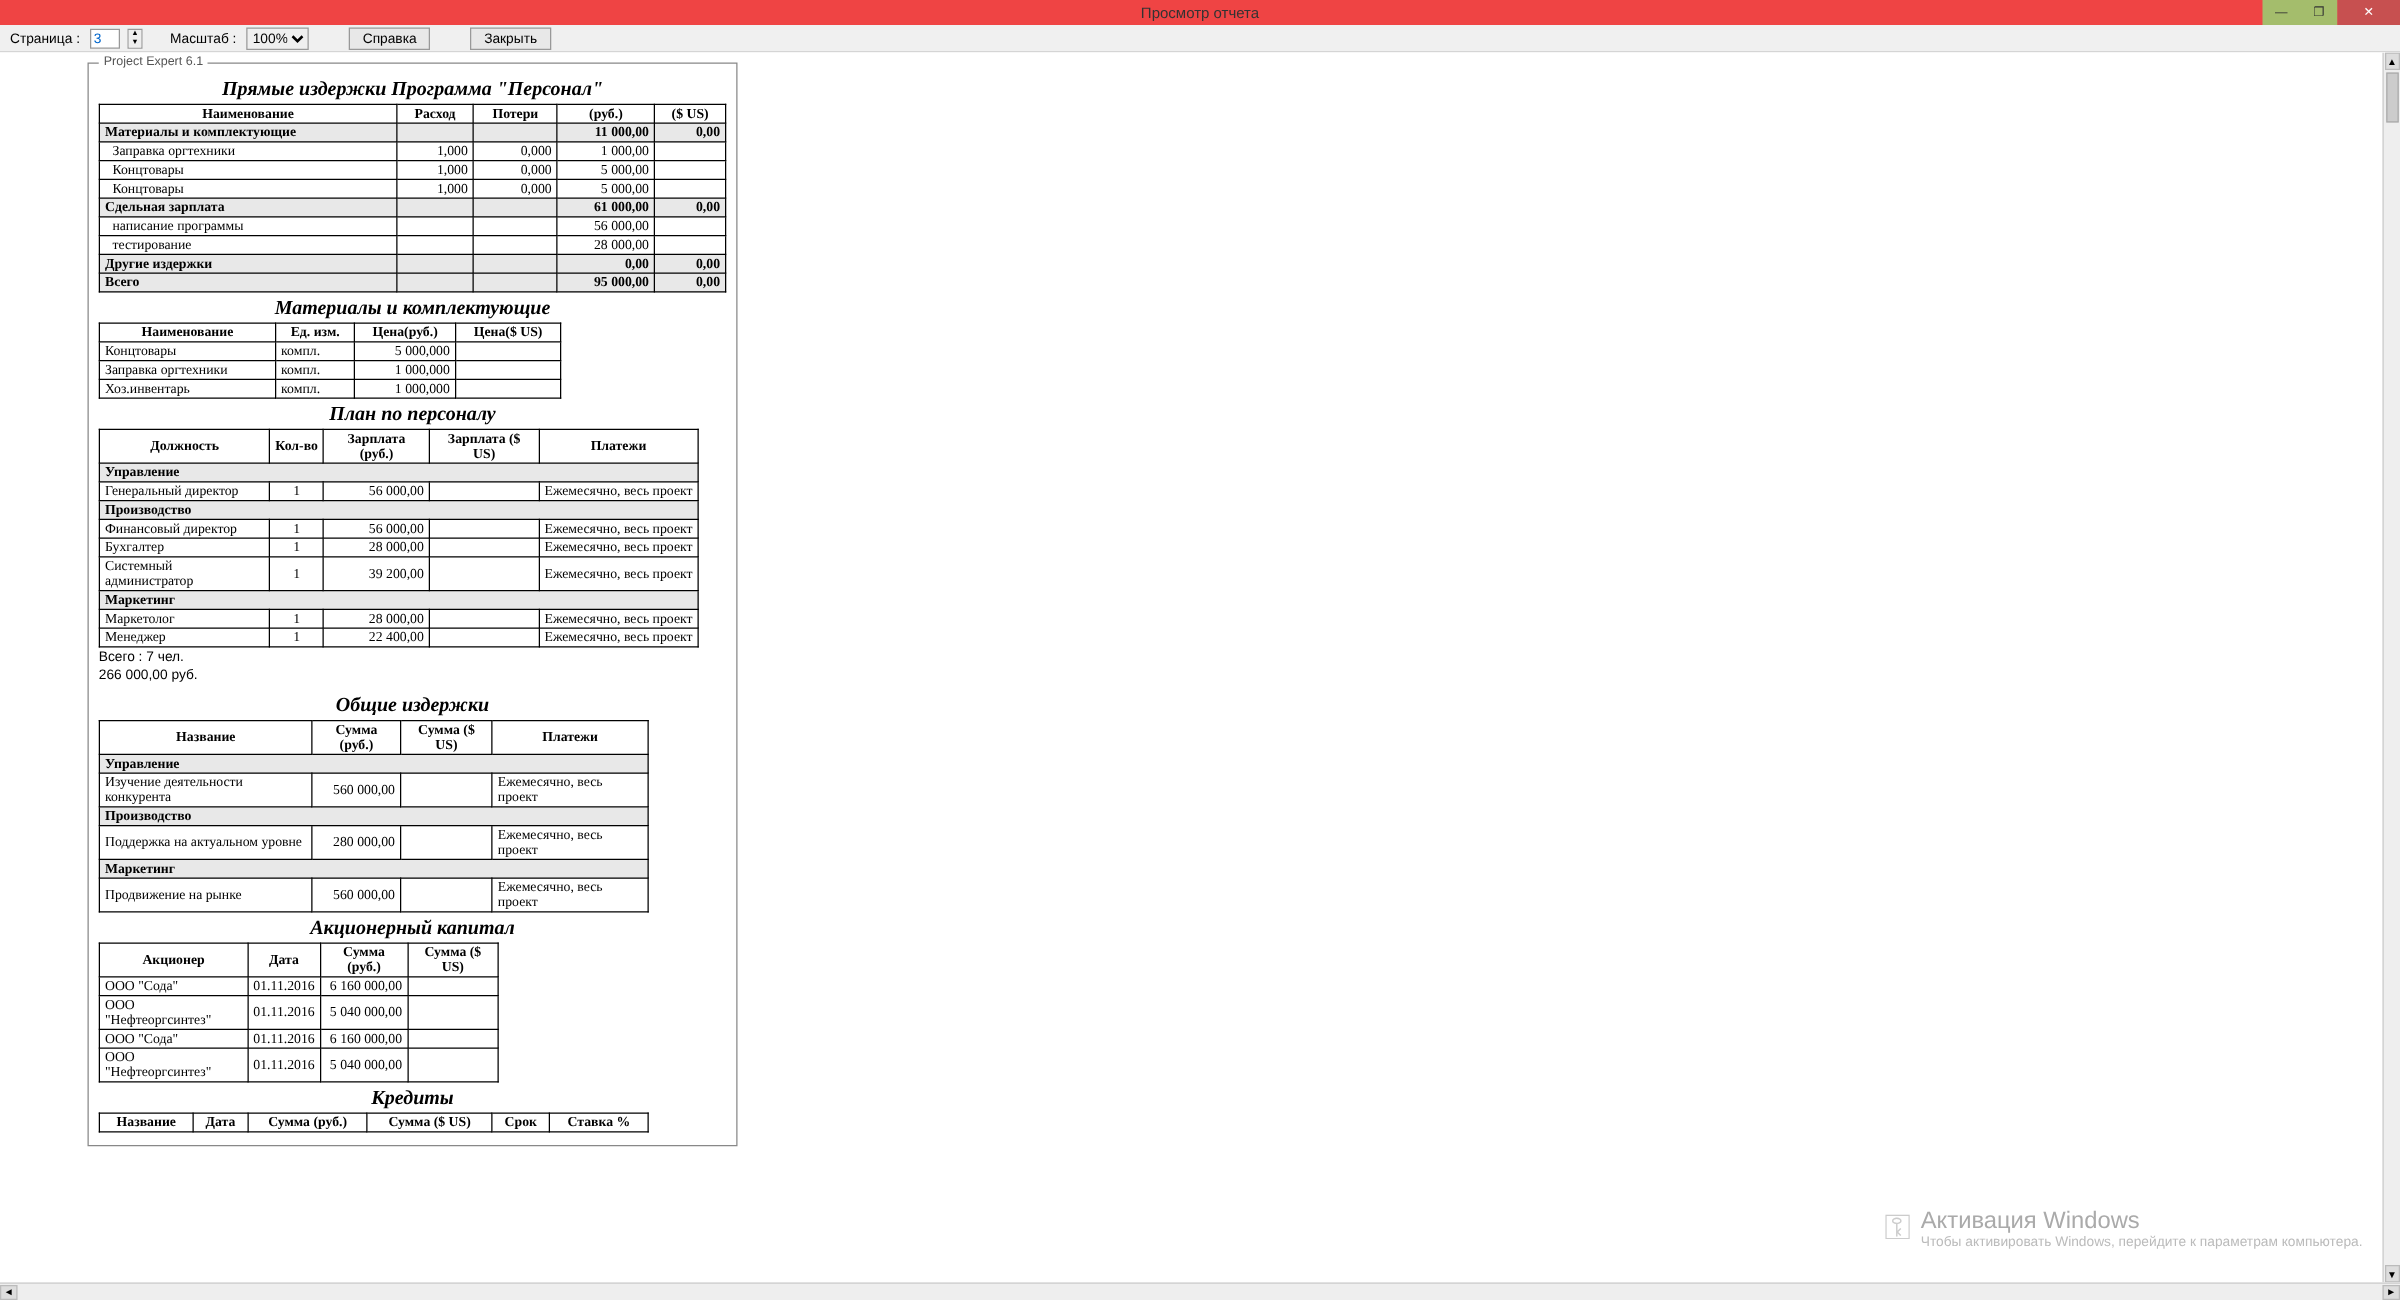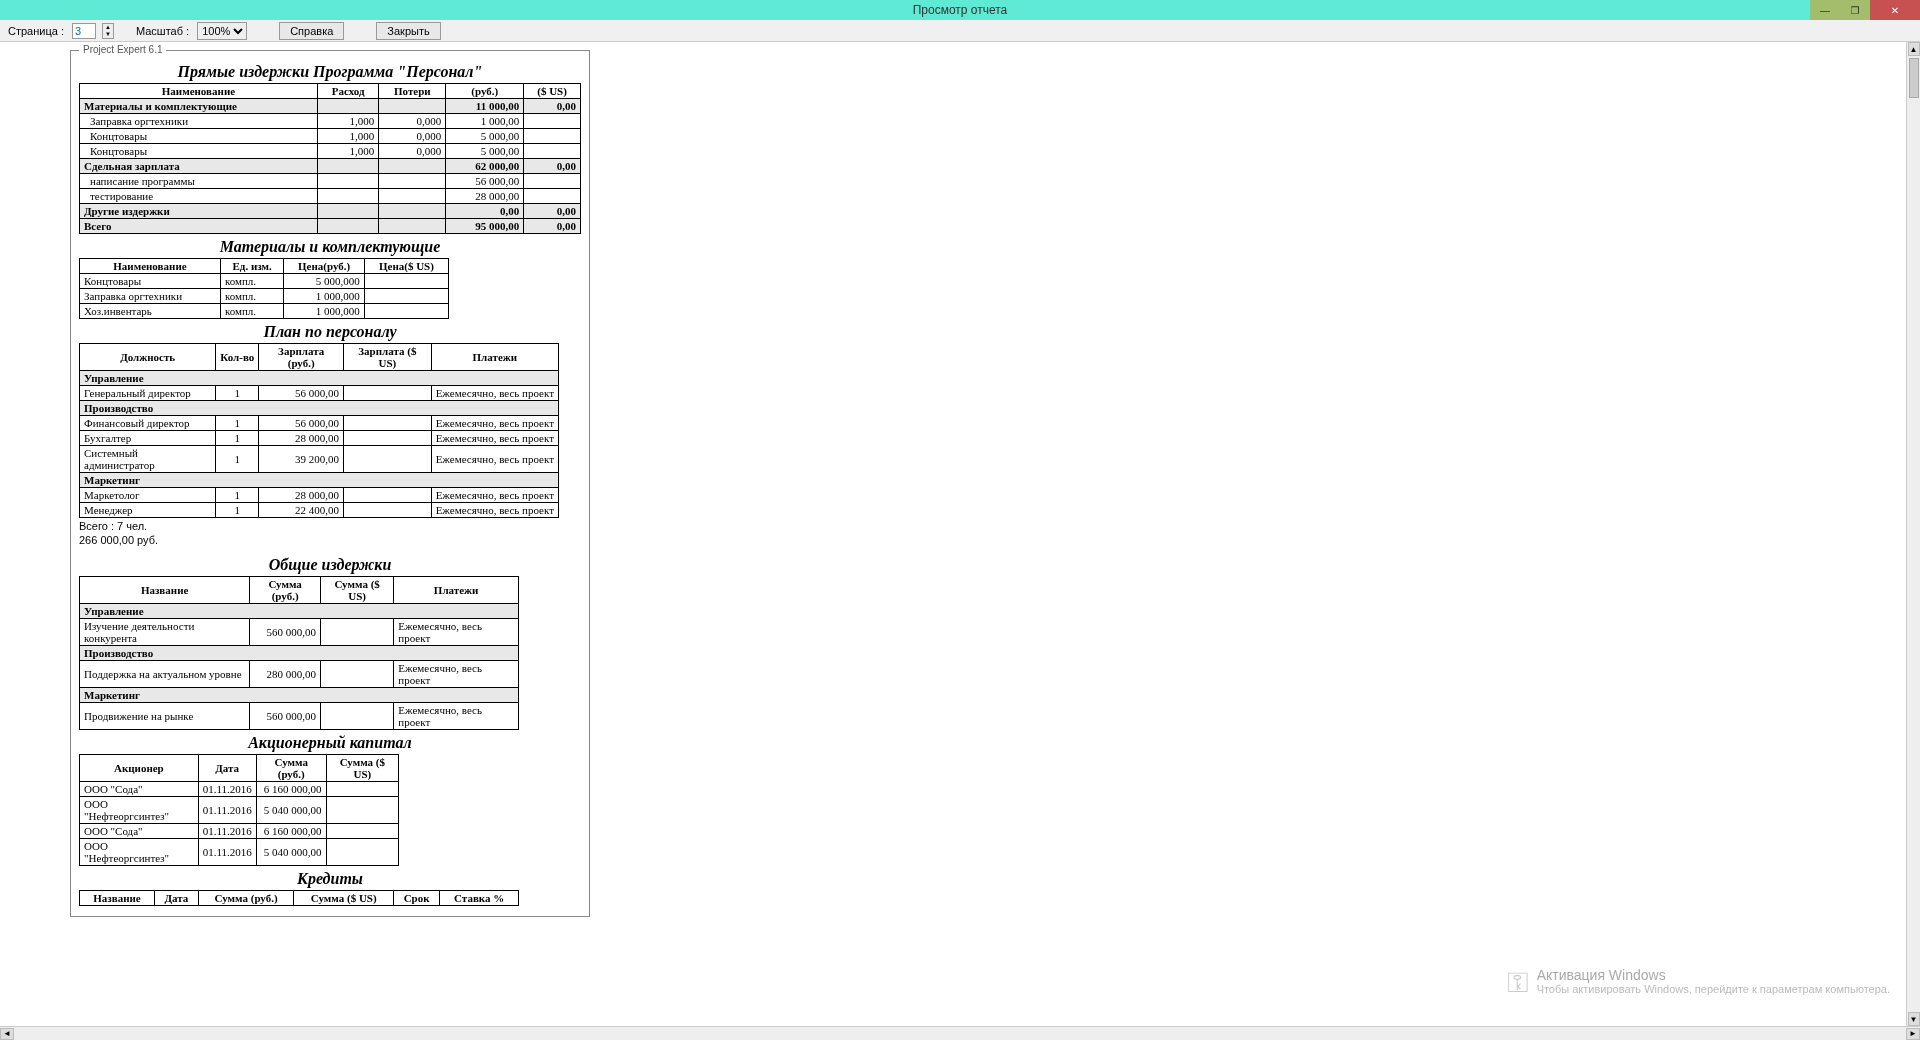--- a/index.html
+++ b/index.html
@@ -1,17 +1,17 @@
 <!DOCTYPE html>
 <html><head>
 <meta charset="utf-8">
 <style>
 * { margin: 0; padding: 0; box-sizing: border-box; }
 body { font-family: Tahoma, Arial, sans-serif; font-size: 11px; background: #fff; overflow: hidden; }
-.titlebar { height: 20px; background: #5eead4; color: #333; display: flex; align-items: center; justify-content: center; position: relative; }
+.titlebar { height: 20px; background: #ef4444; color: #333; display: flex; align-items: center; justify-content: center; position: relative; }
 .titlebar-text { font-size: 12px; }
 .win-controls { position: absolute; right: 0; top: 0; height: 20px; display: flex; }
 .win-btn { width: 30px; height: 20px; display: flex; align-items: center; justify-content: center; font-size: 10px; cursor: pointer; }
 .win-close { background: #c75050; color: #fff; width: 50px; }
 .win-min, .win-max { background: #a4bd6c; }
 .toolbar { height: 22px; background: #f0f0f0; border-bottom: 1px solid #ccc; display: flex; align-items: center; padding: 0 8px; gap: 6px; font-size: 11px; }
 .toolbar label { margin-right: 2px; }
 .toolbar input.page-input { width: 24px; height: 16px; border: 1px solid #999; font-size: 11px; padding: 0 2px; color: #0066cc; }
 .spinner { display: inline-flex; flex-direction: column; height: 16px; width: 12px; border: 1px solid #999; }
 .spinner span { flex: 1; display: flex; align-items: center; justify-content: center; font-size: 6px; background: #eee; cursor: pointer; }
@@ -26,21 +26,21 @@
 table.report th, table.report td { border: 1px solid #000; padding: 1px 4px; font-size: 11px; height: 14px; }
 table.report th { font-weight: bold; text-align: center; background: #fff; }
 .group-row td { background: #e8e8e8; font-weight: bold; }
 .r { text-align: right; }
 .l { text-align: left; }
 .c { text-align: center; }
 .indent { padding-left: 10px !important; }
 .total-text { font-size: 11px; margin: 2px 0; }
 .watermark { position: fixed; right: 30px; bottom: 40px; color: #bbb; font-size: 12px; display: flex; align-items: flex-start; gap: 8px; pointer-events: none; }
 .watermark-icon { font-size: 28px; color: #ccc; }
-.watermark-text1 { font-size: 14px; color: #aaa; }
+.watermark-text1 { font-size: 19px; color: #aaa; }
 .watermark-text2 { font-size: 11px; color: #bbb; }
 .hscroll { position: absolute; bottom: 0; left: 0; right: 0; height: 14px; background: #eee; border-top: 1px solid #ccc; display: flex; align-items: center; }
 .hscroll .arr { width: 14px; height: 12px; background: #ddd; border: 1px solid #bbb; font-size: 8px; display: flex; align-items: center; justify-content: center; cursor: pointer; }
 .hscroll .track { flex: 1; }
 .vscroll { position: absolute; right: 0; top: 0; width: 14px; bottom: 0; background: #eee; border-left: 1px solid #ccc; display: flex; flex-direction: column; }
 .vscroll .arr { height: 14px; width: 12px; background: #ddd; border: 1px solid #bbb; font-size: 8px; display: flex; align-items: center; justify-content: center; cursor: pointer; margin: 0 auto; }
 .vscroll .thumb { width: 10px; height: 40px; background: #ccc; border: 1px solid #aaa; margin: 2px auto; }
 .vscroll .track { flex: 1; }
 </style>
 </head>
@@ -117,21 +117,21 @@
               <td class="l indent">Концтовары</td>
               <td class="r">1,000</td>
               <td class="r">0,000</td>
               <td class="r">5 000,00</td>
               <td class="r"></td>
             </tr>
             <tr class="group-row">
               <td class="l">Сдельная зарплата</td>
               <td class=""></td>
               <td class=""></td>
-              <td class="r">62 000,00</td>
+              <td class="r">61 000,00</td>
               <td class="r">0,00</td>
             </tr>
             <tr>
               <td class="l indent">написание программы</td>
               <td class="r"></td>
               <td class="r"></td>
               <td class="r">56 000,00</td>
               <td class="r"></td>
             </tr>
             <tr>

